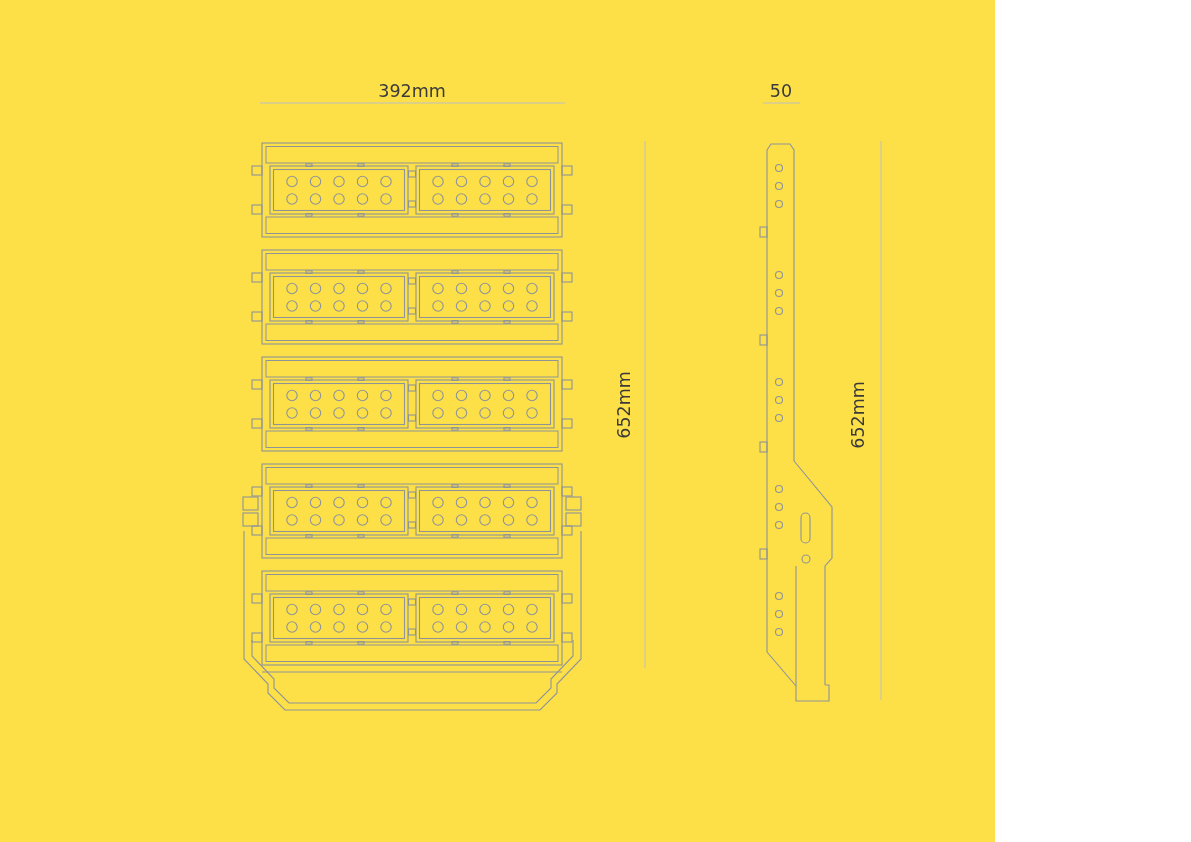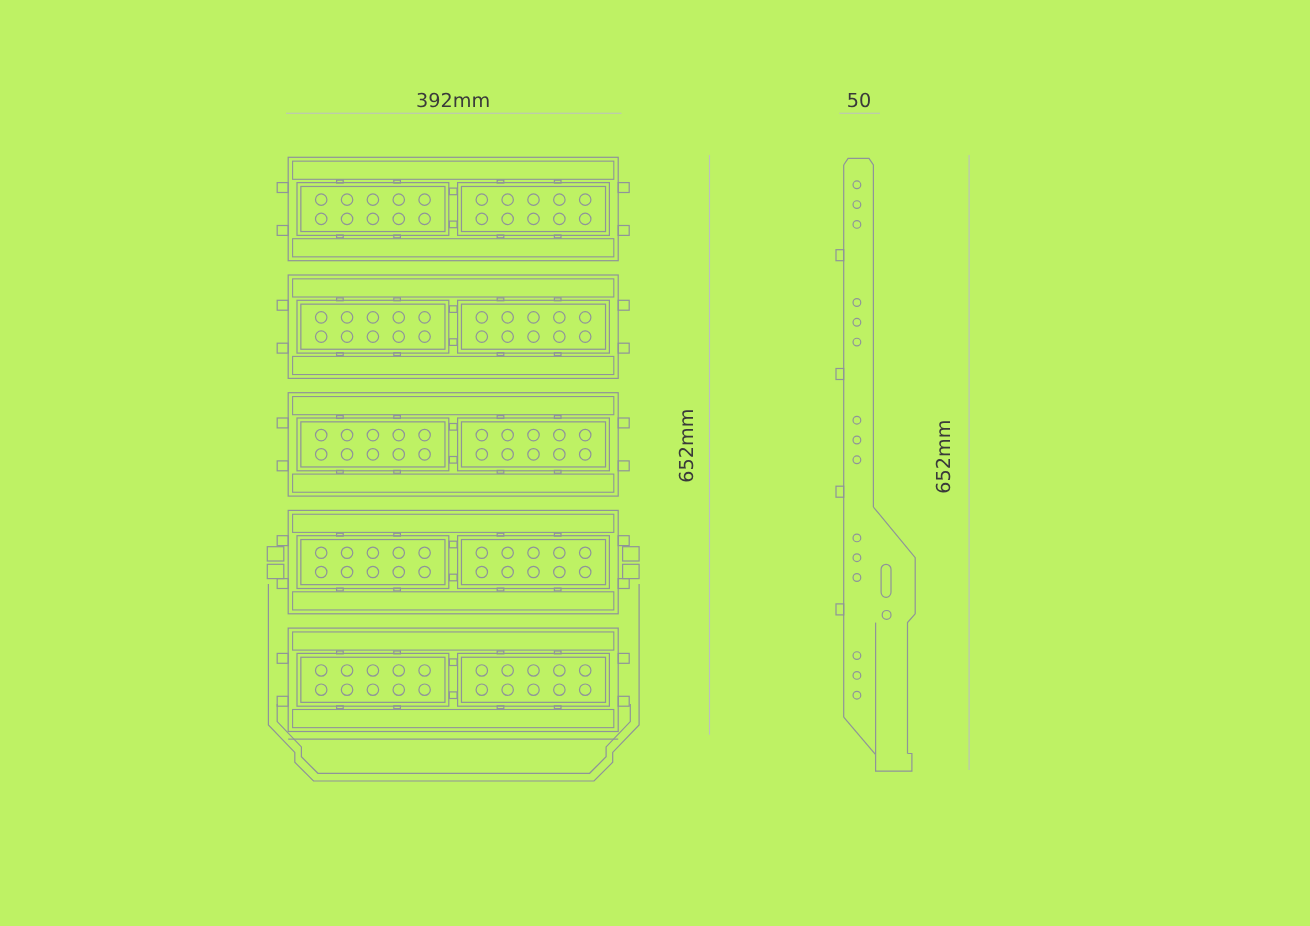--- a/index.html
+++ b/index.html
@@ -1,16 +1,16 @@
 <!DOCTYPE html>
 <html style="--line: #8f9499; --dim: #bcbfc2; --text: #3a3a3a;"><head>
 <meta charset="utf-8">
 <style>
   html,body{margin:0;padding:0;background:#fff;}
-  .page{width:1191px;height:842px;background:#bef264;position:relative;overflow:hidden;
+  .page{width:995px;height:842px;background:#fde047;position:relative;overflow:hidden;
         font-family:"Liberation Sans",sans-serif;}
   svg{display:block;}
   .ln{fill:none;stroke:var(--line,#8f9499);stroke-width:1.1;stroke-linejoin:miter;}
   .finstrip{fill:none;stroke:var(--line,#8f9499);stroke-width:1;}
   .dim{stroke:var(--dim,#bcbfc2);stroke-width:1;fill:none;}
   .txt{fill:var(--text,#3a3a3a);font-size:17.5px;
        font-family:"DejaVu Sans","Liberation Sans",sans-serif;}
 </style>
 </head>
 <body>

